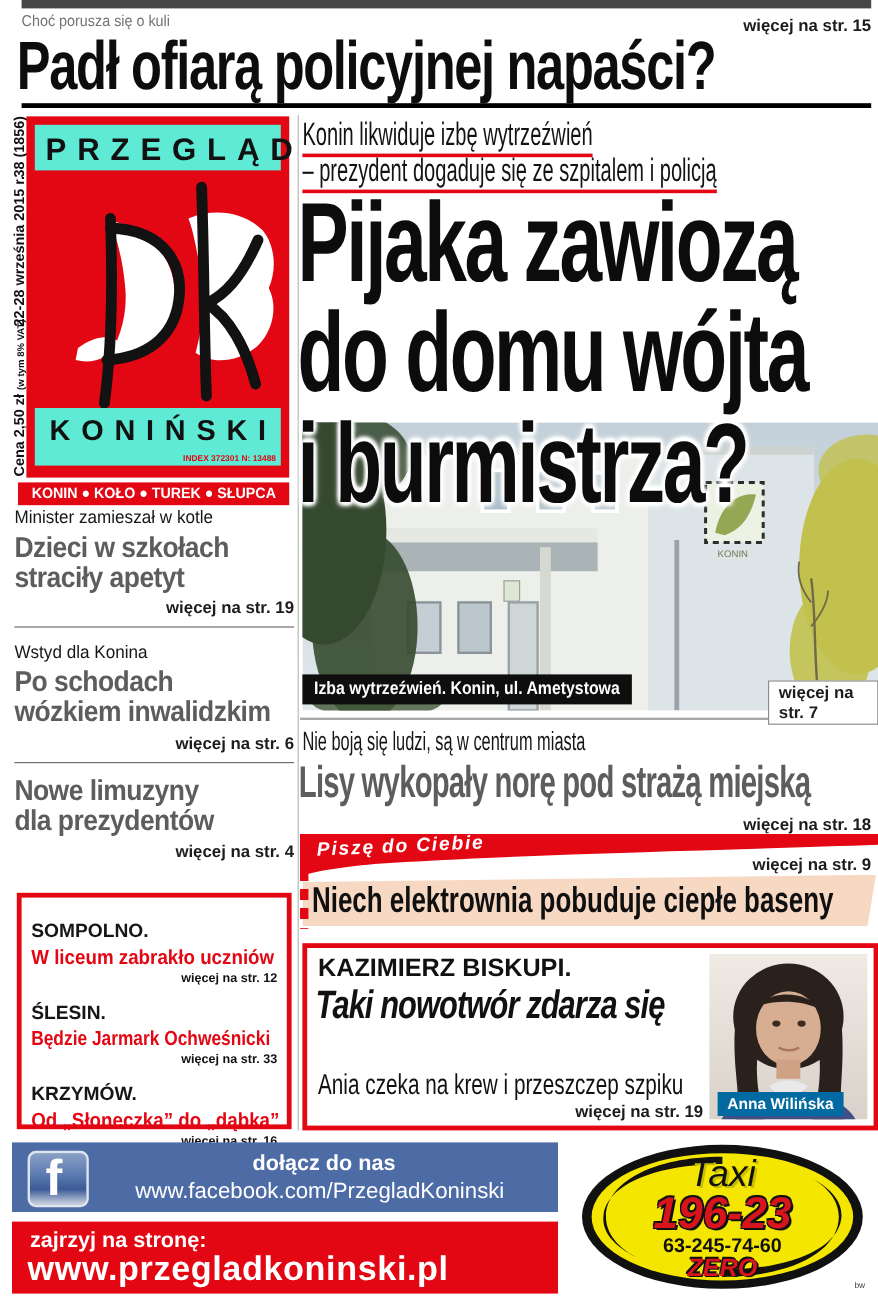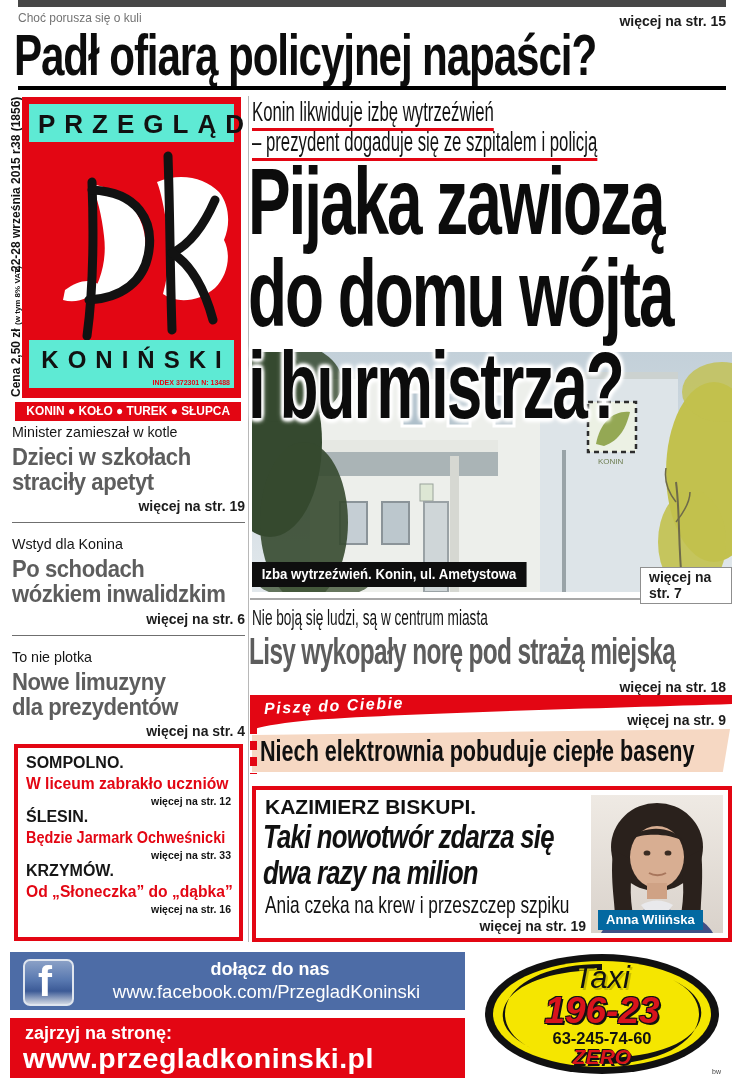--- a/index.html
+++ b/index.html
@@ -37,21 +37,21 @@
 
   
   .left-stories{left:12px;top:423px;width:233px;}
   .story .kick{font-size:15px;color:#161616;}
   .story .hl{font-size:24px;font-weight:bold;color:#5d5d5d;line-height:1.03;margin-top:5px;letter-spacing:-.5px;}
   .story .more{display:block;text-align:right;margin-top:4px;}
   .sep{border:none;border-top:1.5px solid #6f6f6f;margin:8px 0 12px;}
 
   .local-box{left:14px;top:744px;width:229px;height:197px;border:4px solid #e30613;
              box-sizing:border-box;padding:5px 8px 0;}
-  .lb-town{font-size:16px;font-weight:800;color:#161616;margin-top:1px;}
+  .lb-town{font-size:16px;font-weight:800;color:#161616;margin-top:15px;}
   .lb-hl{font-size:17px;font-weight:800;color:#e30613;margin-top:2px;}
   .lb-more{display:block;text-align:right;font-size:10.5px;font-weight:bold;margin-top:1px;}
 
   
   .kick-red{font-size:27px;color:#131313;}
   .kick-red .u{border-bottom:3px solid #e30613;padding-bottom:1px;}
   .kick1{left:252px;top:97px;}
   .kick2{left:252px;top:127px;}
   .lead-hl{left:248px;top:156px;z-index:4;font-weight:bold;letter-spacing:-3px;color:#0c0c0c;}
   .lead-hl div{font-size:94px;line-height:92px;height:92px;}
@@ -163,21 +163,20 @@
       <span class="more">więcej na str. 19</span>
     </div>
     <hr class="sep">
     <div class="story">
       <div class="kick"><span class="cx cx95">Wstyd dla Konina</span></div>
       <div class="hl"><span class="cx cx92">Po schodach</span><br><span class="cx cx92">wózkiem inwalidzkim</span></div>
       <span class="more">więcej na str. 6</span>
     </div>
     <hr class="sep">
     <div class="story">
-      <div class="kick"><span class="cx cx95">To nie plotka</span></div>
       <div class="hl"><span class="cx cx92">Nowe limuzyny</span><br><span class="cx cx92">dla prezydentów</span></div>
       <span class="more">więcej na str. 4</span>
     </div>
   </div>
 
   <div class="abs local-box">
     <div>
       <div class="lb-town">SOMPOLNO.</div>
       <div class="lb-hl"><span class="cx cx92">W liceum zabrakło uczniów</span></div>
       <span class="lb-more">więcej na str. 12</span>
@@ -262,21 +261,20 @@
     <div class="ribbon-label">Piszę do Ciebie</div>
     <div class="more2 more">więcej na str. 9</div>
     <div class="peach"></div>
     <div class="dashes"></div>
     <div class="letter-hl"><span class="cx cx72">Niech elektrownia pobuduje ciepłe baseny</span></div>
   </div>
 
   <div class="abs health-box">
     <div class="in h-kick">KAZIMIERZ BISKUPI.</div>
     <div class="in h-l1"><span class="cx cx78">Taki nowotwór zdarza się</span></div>
-    <div class="in h-l2"><span class="cx cx78">dwa razy na milion</span></div>
     <div class="in h-sub"><span class="cx cx72">Ania czeka na krew i przeszczep szpiku</span></div>
     <div class="in h-more more">więcej na str. 19</div>
     <div class="in h-photo">
       <svg width="132" height="138" viewBox="0 0 132 138">
         <defs>
           <linearGradient id="pbg" x1="0" y1="0" x2="0" y2="1">
             <stop offset="0" stop-color="#efeae4"></stop>
               <stop offset="1" stop-color="#d9d2cb"></stop>
           </linearGradient>
         </defs>

